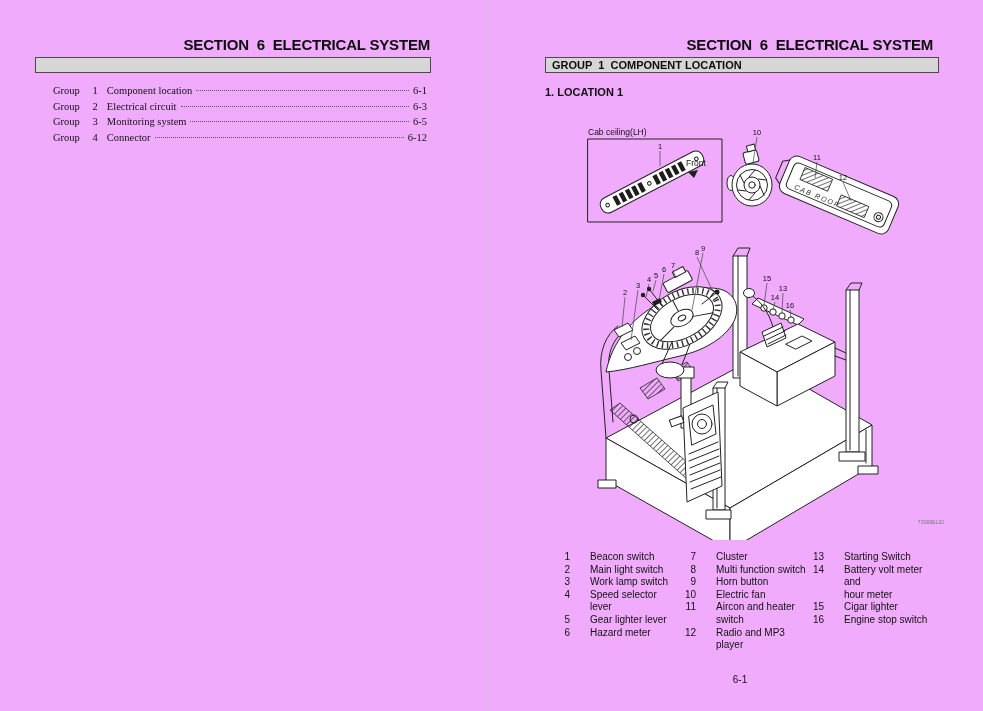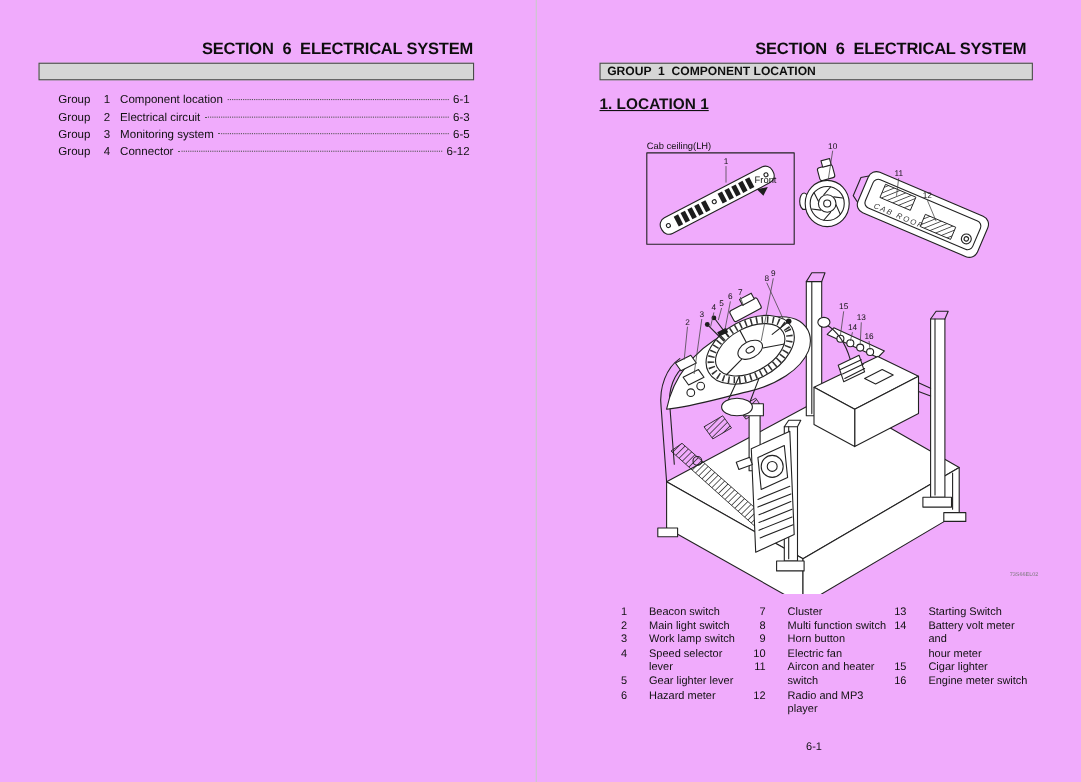--- a/index.html
+++ b/index.html
@@ -14,27 +14,27 @@
   .sec-title.right{left:545px;width:388px;}
 
   
   .gray-bar{position:absolute;top:57px;height:14px;background:#d6d6d6;border:1px solid #4a4a4a;}
   .gray-bar.left{left:35px;width:394px;}
   .gray-bar.right{left:545px;width:386px;font-size:11px;font-weight:bold;line-height:14px;
                   padding-left:6px;white-space:pre;color:#0d0d0d;}
 
   
   .toc{position:absolute;left:53px;top:85px;width:374px;font-size:10.5px;}
-  .toc-row{display:flex;align-items:baseline;height:15.5px;}
+  .toc-row{display:flex;align-items:baseline;height:15.5px;font-family:Liberation Serif, serif;}
   .toc-prefix{margin-right:9px;}
   .toc-num{width:9px;margin-right:9px;text-align:right;}
   .toc-dots{flex:1;border-bottom:1.5px dotted #555;margin:0 4px;position:relative;top:-3px;}
   .toc-page{text-align:right;}
 
-  .loc-heading{position:absolute;left:545px;top:86px;font-size:14px;font-weight:bold;white-space:pre;text-decoration:underline;}
+  .loc-heading{position:absolute;left:545px;top:86px;font-size:11px;font-weight:bold;white-space:pre;}
 
   
   svg.diagram{position:absolute;left:540px;top:120px;width:420px;height:420px;}
   svg .ln{stroke:#222;fill:none;stroke-width:1;stroke-linejoin:round;stroke-linecap:round;}
   svg .fw{stroke:#222;fill:#fff;stroke-width:1;stroke-linejoin:round;}
   svg .dk{fill:#1d1d1d;stroke:none;}
   svg .ht{fill:url(#hatch);stroke:#222;stroke-width:0.8;}
   svg .cl{font-family:"Liberation Sans",sans-serif;font-size:7.5px;fill:#111;text-anchor:middle;}
   svg .lead{stroke:#444;stroke-width:0.7;fill:none;}
   svg .dlabel{font-family:"Liberation Sans",sans-serif;font-size:8.5px;fill:#111;}
@@ -366,18 +366,18 @@
       <span class="legend-num">14</span>
       <span class="legend-label">Battery volt meter and
 hour meter</span>
     </div>
     <div class="legend-row">
       <span class="legend-num">15</span>
       <span class="legend-label">Cigar lighter</span>
     </div>
     <div class="legend-row">
       <span class="legend-num">16</span>
-      <span class="legend-label">Engine meter switch</span>
+      <span class="legend-label">Engine stop switch</span>
     </div>
   </div>
 
   <div class="page-number">6-1</div>
 </div>
 
 </body></html>

